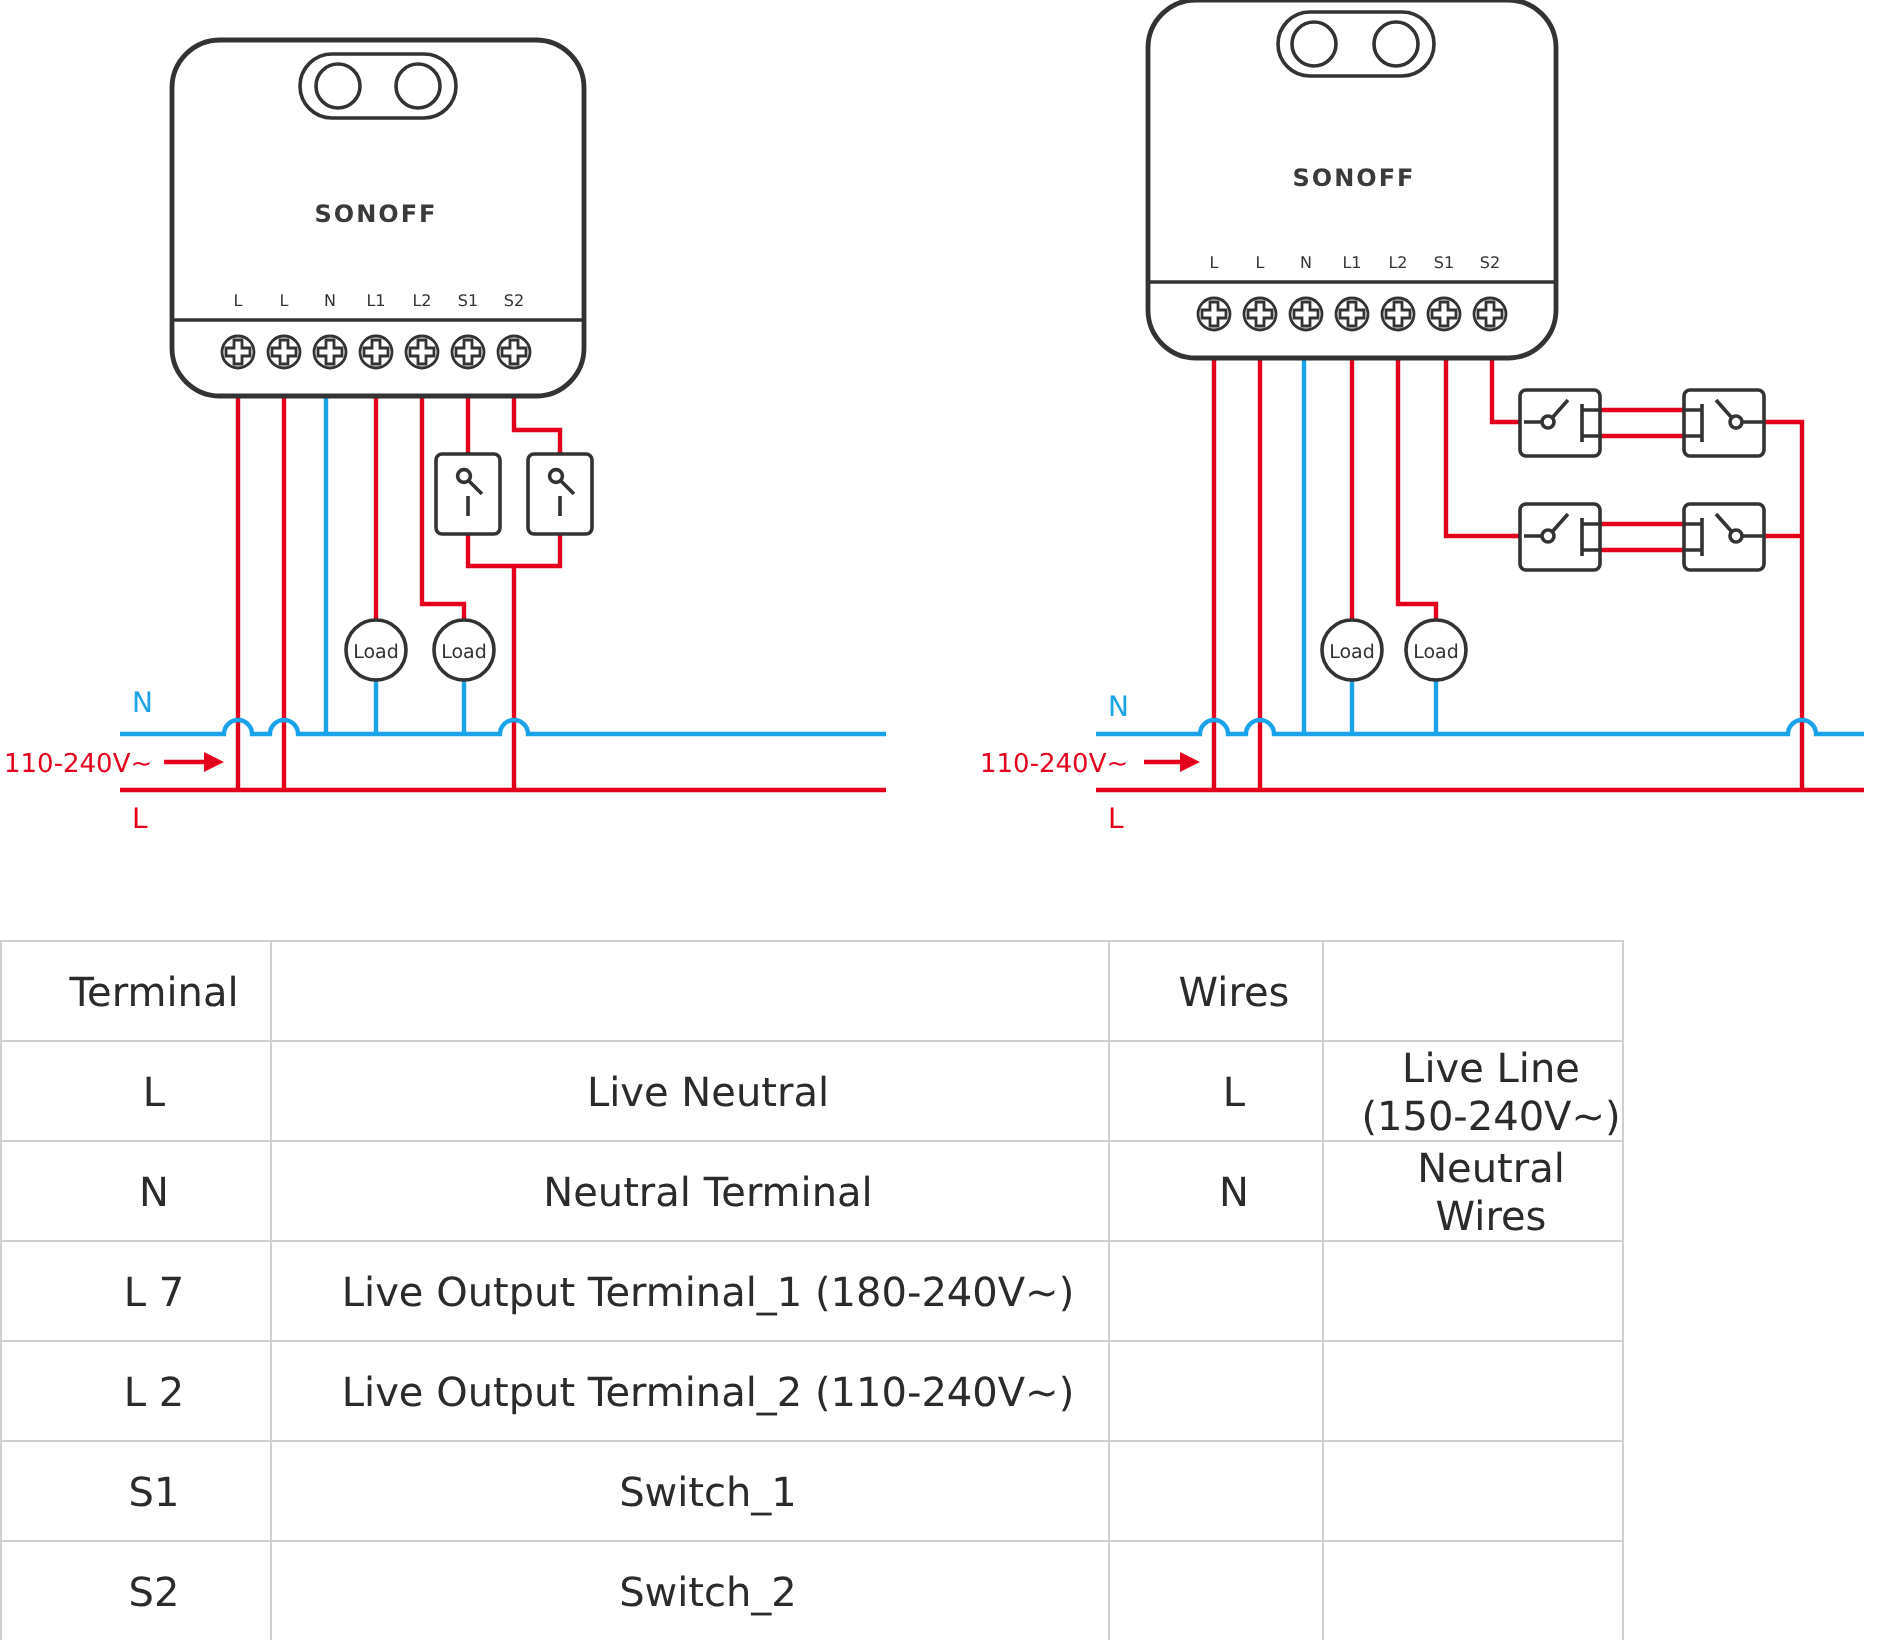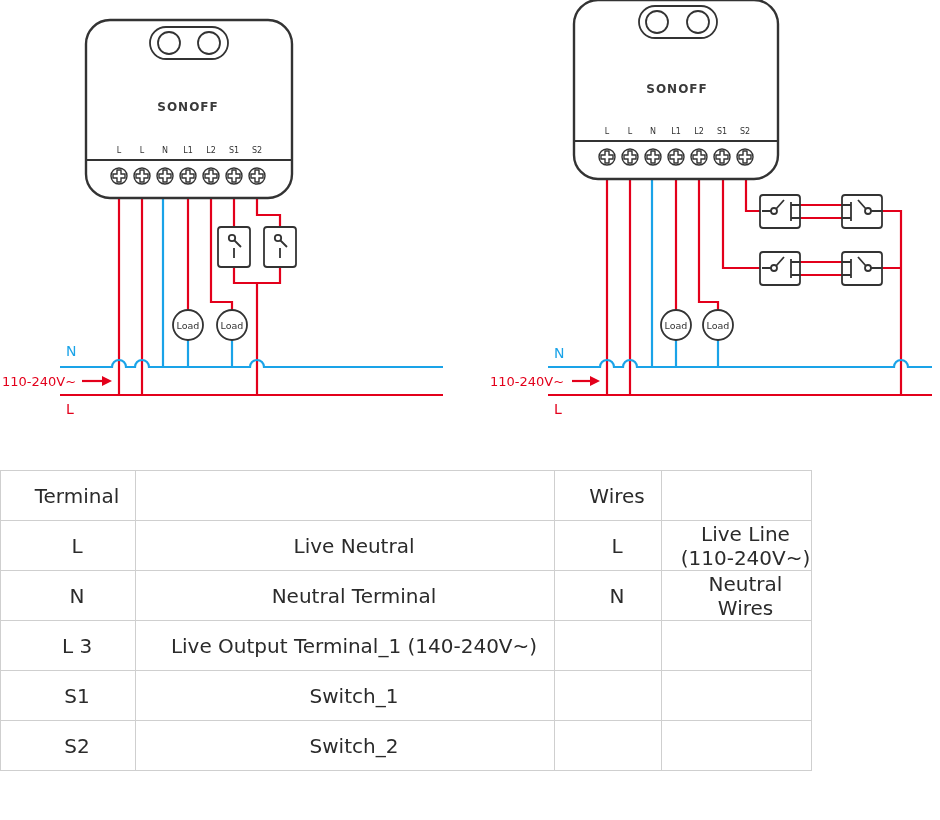--- a/index.html
+++ b/index.html
@@ -234,31 +234,37 @@
       <tr>
     <td class="c1">Terminal</td>
     <td class="c2"></td>
     <td class="c3">Wires</td>
     <td></td>
   </tr>
   <tr>
     <td class="c1">L</td>
     <td class="c2">Live Neutral</td>
     <td class="c3">L</td>
-    <td>Live Line (110-240V~)</td>
+    <td>Live Line (150-240V~)</td>
   </tr>
   <tr>
     <td class="c1">N</td>
     <td class="c2">Neutral Terminal</td>
     <td class="c3">N</td>
     <td>Neutral Wires</td>
   </tr>
   <tr>
-    <td class="c1">L 3</td>
-    <td class="c2">Live Output Terminal_1 (140-240V~)</td>
+    <td class="c1">L 7</td>
+    <td class="c2">Live Output Terminal_1 (180-240V~)</td>
+    <td class="c3"></td>
+    <td></td>
+  </tr>
+  <tr>
+    <td class="c1">L 2</td>
+    <td class="c2">Live Output Terminal_2 (110-240V~)</td>
     <td class="c3"></td>
     <td></td>
   </tr>
   <tr>
     <td class="c1">S1</td>
     <td class="c2">Switch_1</td>
     <td class="c3"></td>
     <td></td>
   </tr>
   <tr>

